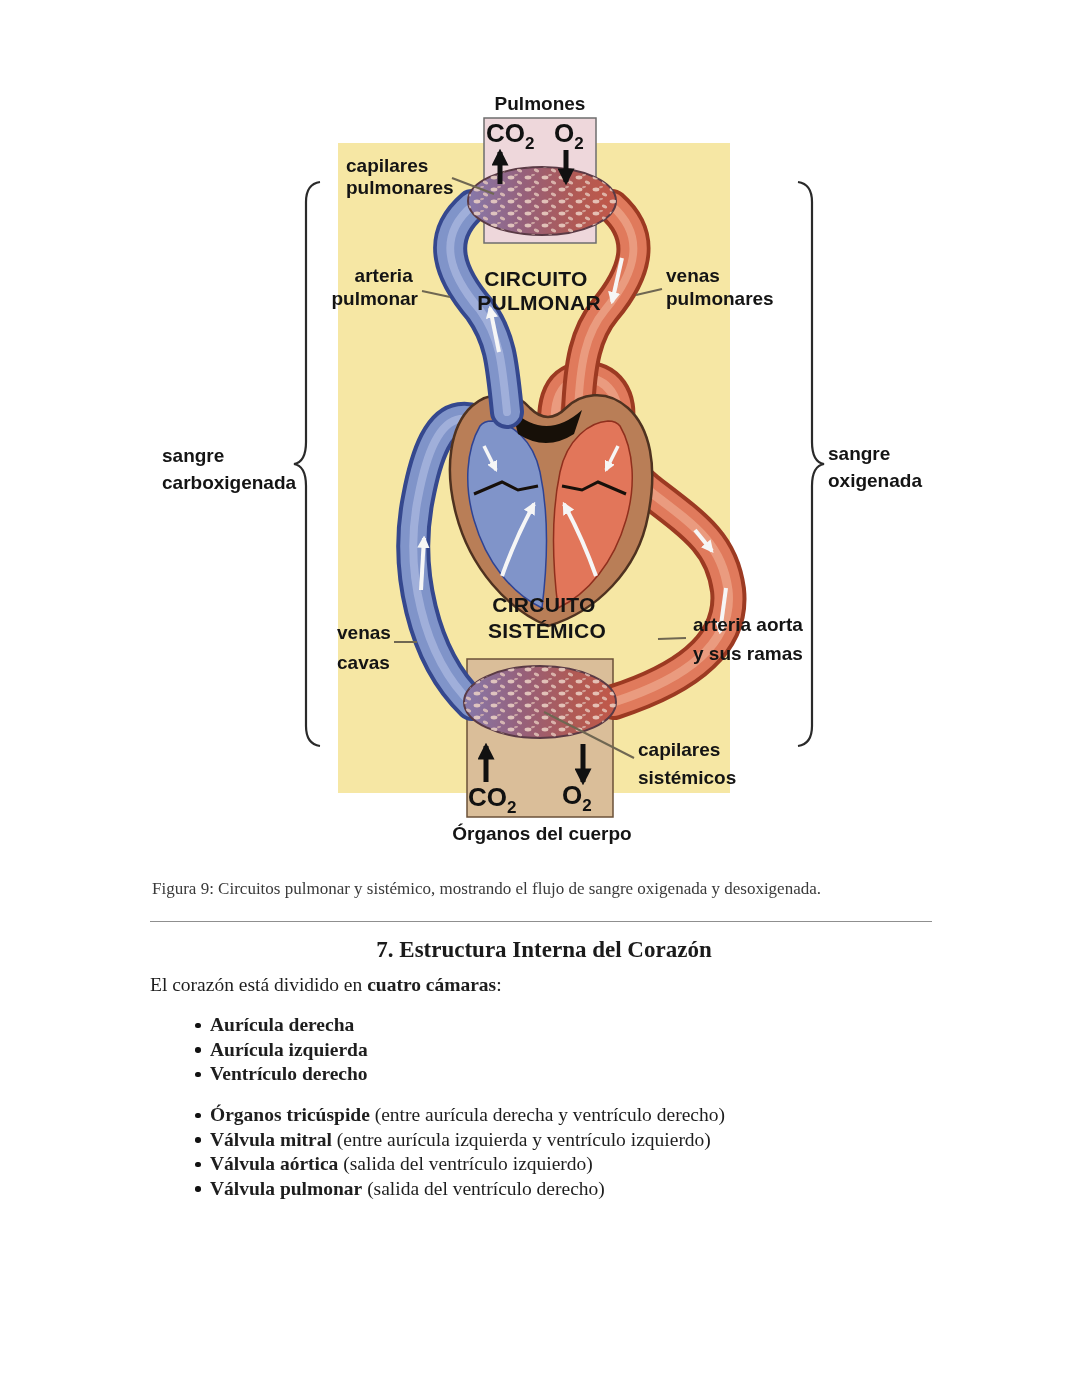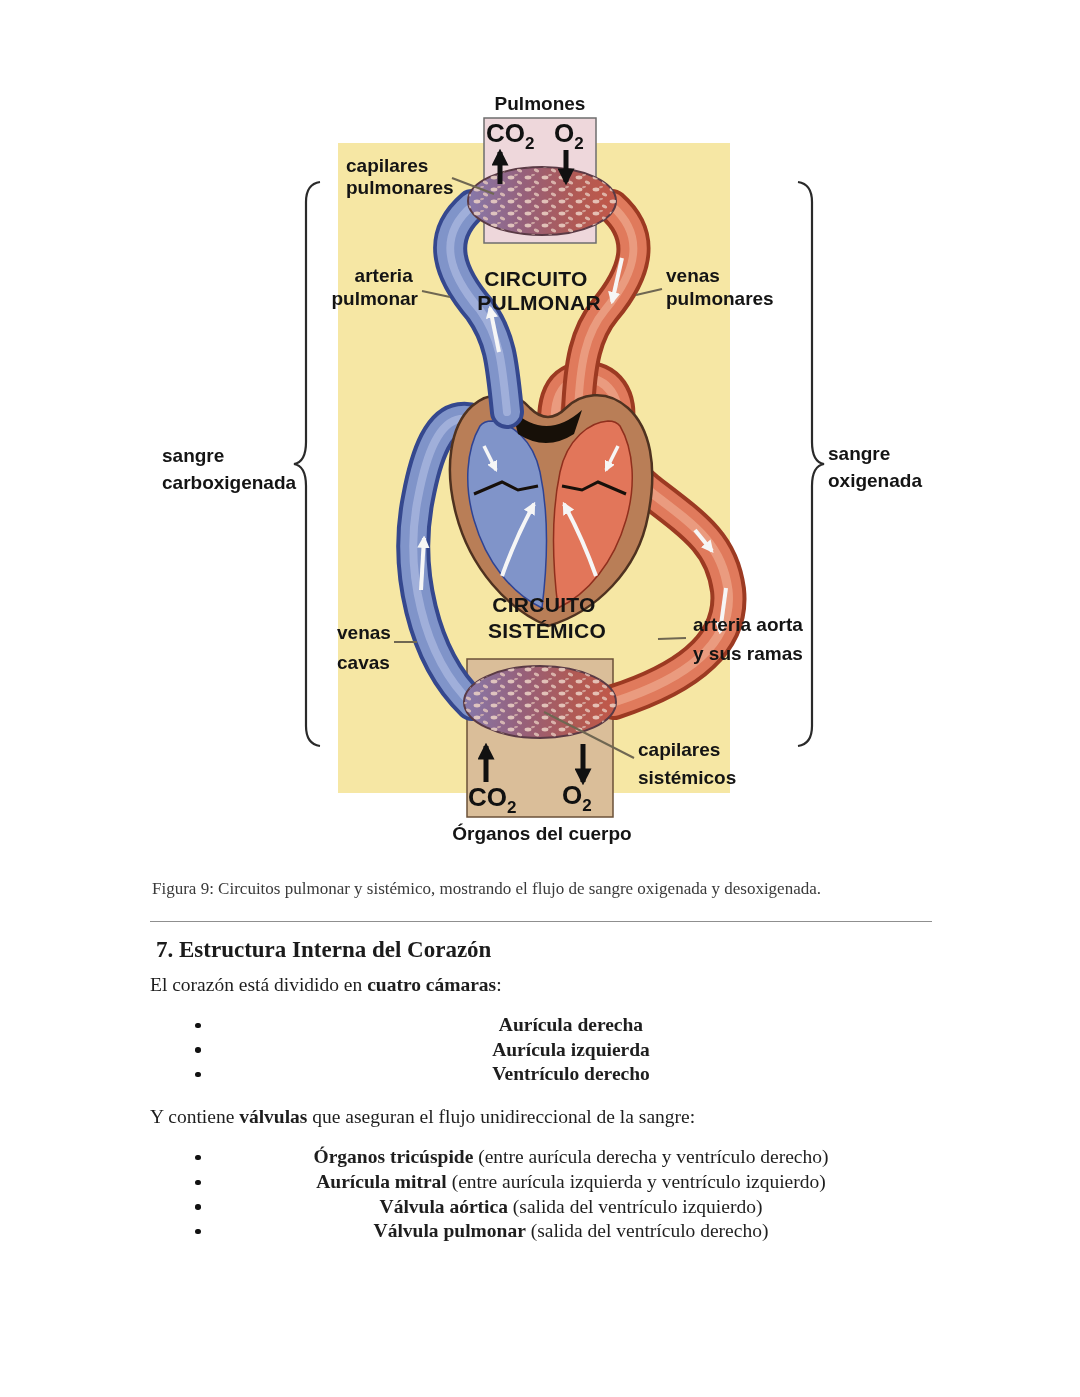--- a/index.html
+++ b/index.html
@@ -13,25 +13,25 @@
   .lbl.end{text-anchor:end;}
   .lbl.big{font-size:21px;letter-spacing:.3px;}
   .gas{font-family:"Liberation Sans", sans-serif;font-weight:bold;font-size:26px;fill:#111;}
   .gas .sub{font-size:17px;}
   .leader{stroke:#6f6752;stroke-width:2;fill:none;}
   .brace{stroke:#2a2a2a;stroke-width:2.2;fill:none;}
   
   .content{position:absolute;left:150px;top:878px;width:782px;color:#1e1e1e;}
   .caption{font-size:17px;color:#3a3a3a;margin:0 0 0 2px;line-height:1.35;}
   .divider{margin:20px 0 0 0;border:0;border-top:1.5px solid #8f8f8f;}
-  h2.heading{margin:15px 0 0 6px;font-size:23px;color:#1b1b1b;font-weight:bold;}
+  h2.heading{margin:15px 0 0 6px;font-size:23px;color:#1b1b1b;font-weight:bold;text-align:center;}
   p.bodytext{font-size:19.5px;margin:9px 0 0 0;line-height:1.3;}
   p.bodytext.spaced{margin-top:17px;}
   ul.doclist{margin:16px 0 0 0;padding:0 0 0 60px;list-style:none;}
-  ul.doclist li{position:relative;font-size:19.5px;line-height:24.6px;text-align:center;}
+  ul.doclist li{position:relative;font-size:19.5px;line-height:24.6px;}
   ul.doclist li::before{content:"";position:absolute;left:-15px;top:9.5px;width:5.5px;height:5.5px;
         border-radius:50%;background:#111;}
   .footer{position:absolute;left:0;top:1403px;width:100%;text-align:center;
         font-family:"DejaVu Sans", sans-serif;font-size:13px;color:#333;}
   b{font-weight:bold;}
 </style>
 </head>
 <body>
 
 <div class="page">
@@ -188,23 +188,22 @@
   <div class="content">
     <p class="caption">Figura 9: Circuitos pulmonar y sistémico, mostrando el flujo de sangre oxigenada y desoxigenada.</p>
     <hr class="divider">
     <h2 class="heading">7. Estructura Interna del Corazón</h2>
     <p class="bodytext"><span>El corazón está dividido en </span><b>cuatro cámaras</b><span>:</span></p>
     <ul class="doclist">
       <li><b>Aurícula derecha</b></li>
       <li><b>Aurícula izquierda</b></li>
       <li><b>Ventrículo derecho</b></li>
     </ul>
-    <p class="bodytext spaced"><span>Y contiene </span><b>válvulas</b><span> que aseguran el flujo unidireccional de la sangre:</span></p>
     <ul class="doclist">
       <li><b>Órganos tricúspide</b><span> (entre aurícula derecha y ventrículo derecho)</span></li>
-      <li><b>Aurícula mitral</b><span> (entre aurícula izquierda y ventrículo izquierdo)</span></li>
+      <li><b>Válvula mitral</b><span> (entre aurícula izquierda y ventrículo izquierdo)</span></li>
       <li><b>Válvula aórtica</b><span> (salida del ventrículo izquierdo)</span></li>
       <li><b>Válvula pulmonar</b><span> (salida del ventrículo derecho)</span></li>
     </ul>
   </div>
 
   <div class="footer">9 / 15</div>
 </div>
 
 </body></html>

